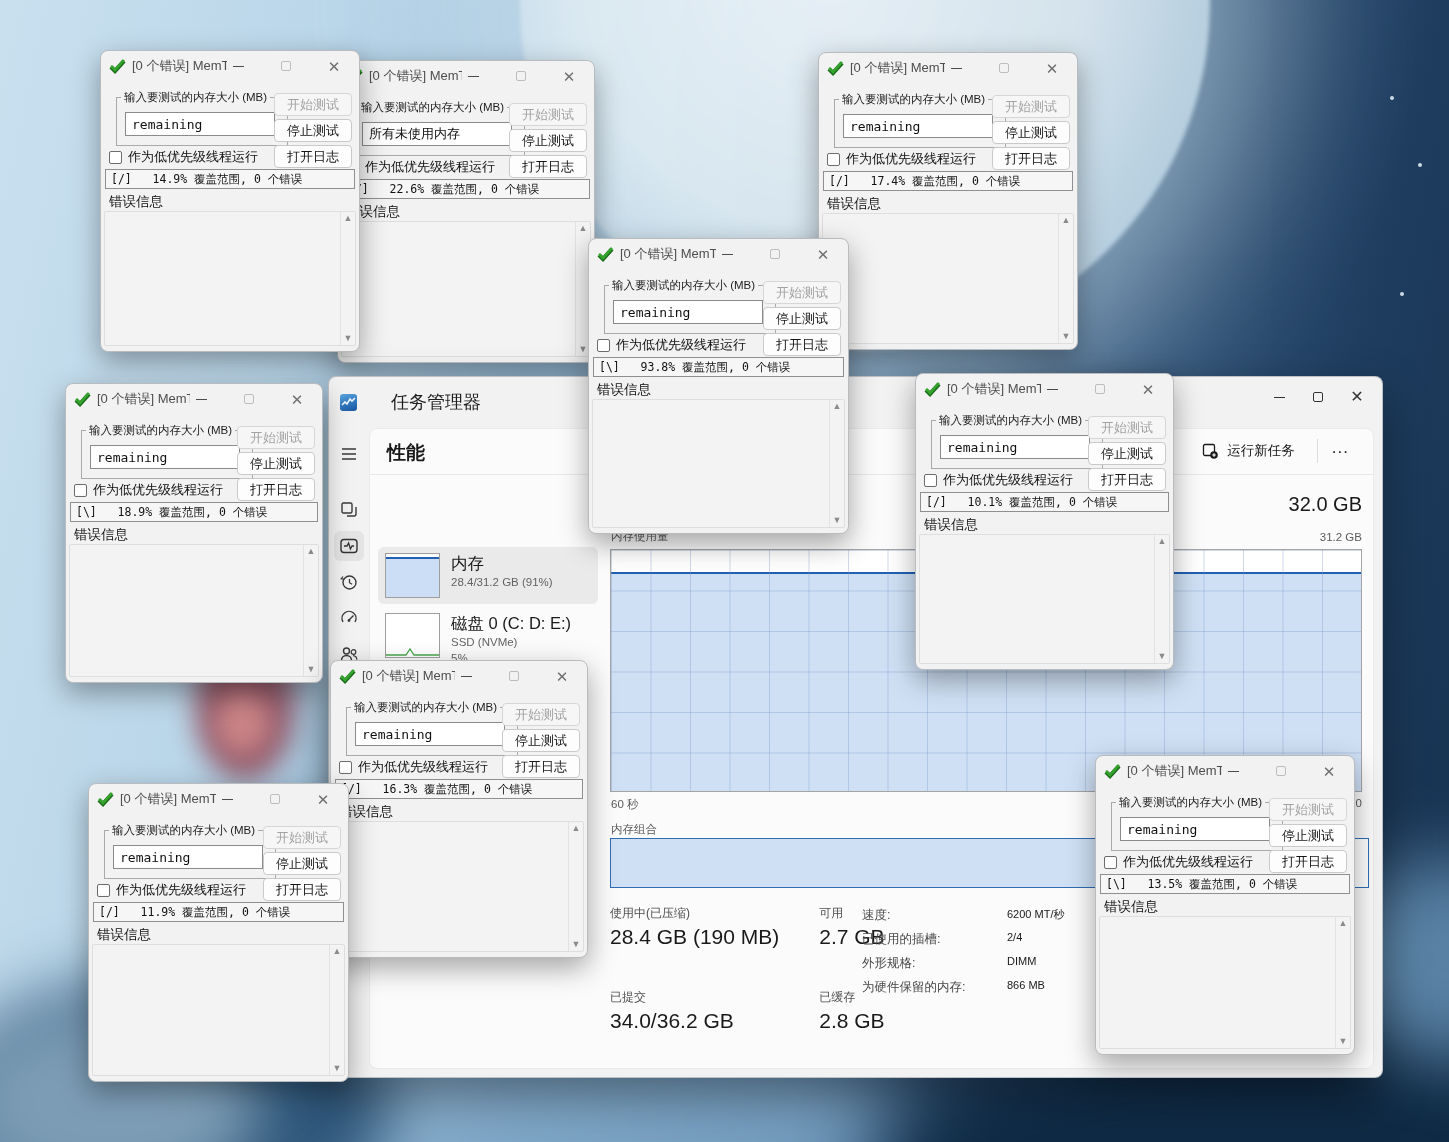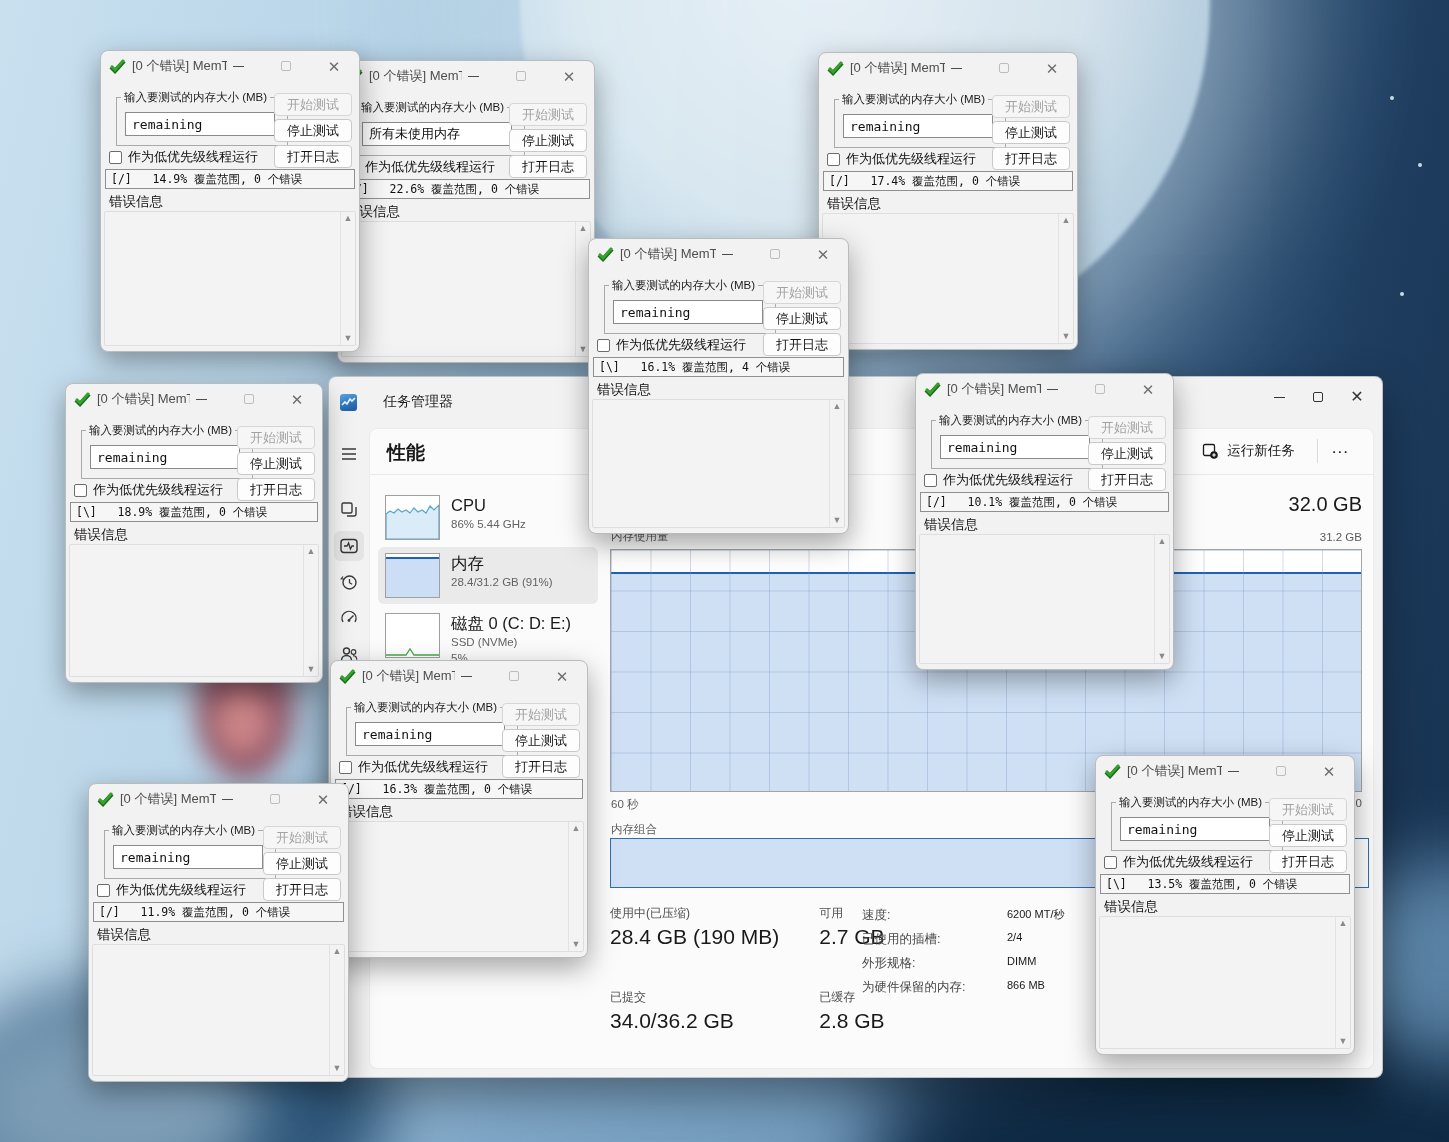--- a/index.html
+++ b/index.html
@@ -42,21 +42,21 @@
     justify-content:space-between;align-items:center;border-left:1px solid #e2e2e2;padding:2px 0;}
   .mt-scroll .arr{font-size:9px;color:#8a8a8a;line-height:1;}
 
   
   #tm{position:absolute;left:328px;top:376px;width:1055px;height:702px;background:#f2f2f2;
     border:1px solid rgba(110,120,130,.4);border-radius:8px;box-shadow:0 18px 46px rgba(0,0,0,.38);}
   .tm-titlebar{position:absolute;left:0;top:0;right:0;height:50px;display:flex;align-items:center;}
   .tm-appicon{margin-left:11px;width:17px;height:17px;border-radius:3px;
     background:linear-gradient(160deg,#5aa7e0 0%,#2d72ba 60%,#1c56a0 100%);position:relative;overflow:hidden;}
   .tm-appicon svg{position:absolute;left:0;top:0;}
-  .tm-title{margin-left:26px;font-size:14px;color:#1d1d1d;}
+  .tm-title{margin-left:34px;font-size:18px;color:#1d1d1d;}
   .tm-controls{position:absolute;right:12px;top:0;height:40px;display:flex;align-items:center;gap:13px;}
   .tm-ctl{width:26px;height:26px;display:flex;align-items:center;justify-content:center;}
   .tm-ctl .g-min{border-color:#333;}
   .tm-ctl .g-max{border-color:#333;}
   .tm-ctl .g-close{color:#333;font-size:16px;}
   .tm-rail{position:absolute;left:0;top:50px;bottom:0;width:40px;}
   .rail-item{width:30px;height:30px;margin:6px auto;display:flex;align-items:center;justify-content:center;border-radius:6px;}
   .rail-item.sel{background:#e4e4e4;}
   .rail-item svg{display:block;}
   .tm-card{position:absolute;left:40px;top:51px;right:8px;bottom:8px;background:#fbfbfb;
@@ -187,31 +187,20 @@
                 <circle cx="12" cy="12" r="3.8" fill="#1a1a1a"></circle>
                 <path d="M12 10.2v3.6M10.2 12h3.6" stroke="#fff" stroke-width="1.2"></path>
               </svg>
             <span>运行新任务</span>
           </span>
           <span class="tm-divider"></span>
           <span class="tm-more">...</span>
         </span>
       </div>
 
-      <div class="perf-item" style="top:60px;">
-        <span class="thumb">
-          <svg width="53" height="43">
-              <path d="M0 18 L4 15 L8 17 L12 13 L16 16 L20 14 L24 17 L28 12 L32 16 L36 14 L40 17 L44 10 L48 14 L53 9 L53 43 L0 43 Z" fill="#d9ecf8" stroke="#58a3d3" stroke-width="1.2"></path>
-            </svg>
-        </span>
-        <span>
-          <div class="perf-name">CPU</div>
-          <div class="perf-sub">86% 5.44 GHz</div>
-        </span>
-      </div>
       <div class="perf-item sel" style="top:118px;">
         <span class="thumb">
           <svg width="53" height="43">
               <rect x="0" y="4" width="53" height="39" fill="#cbdef5"></rect>
               <path d="M0 4h53" stroke="#2061b4" stroke-width="2"></path>
             </svg>
         </span>
         <span>
           <div class="perf-name">内存</div>
           <div class="perf-sub">28.4/31.2 GB (91%)</div>
@@ -434,21 +423,21 @@
     </fieldset>
     <div class="mt-btncol">
       <button class="mt-button disabled">开始测试</button>
       <button class="mt-button">停止测试</button>
       <button class="mt-button">打开日志</button>
     </div>
     <div class="mt-checkrow">
       <span class="mt-checkbox"></span>
       <span class="mt-checklabel">作为低优先级线程运行</span>
     </div>
-    <div class="mt-status">[\]   16.1% 覆盖范围, 4 个错误</div>
+    <div class="mt-status">[\]   93.8% 覆盖范围, 0 个错误</div>
     <div class="mt-errlabel">错误信息</div>
     <div class="mt-errarea">
       <div class="mt-scroll">
         <span class="arr">▲</span>
         <span class="arr">▼</span>
       </div>
     </div>
   </div>
     <div class="mt-window" style="left: 65px; top: 383px; width: 258px; height: 300px; z-index: 9;">
     <div class="mt-titlebar">

